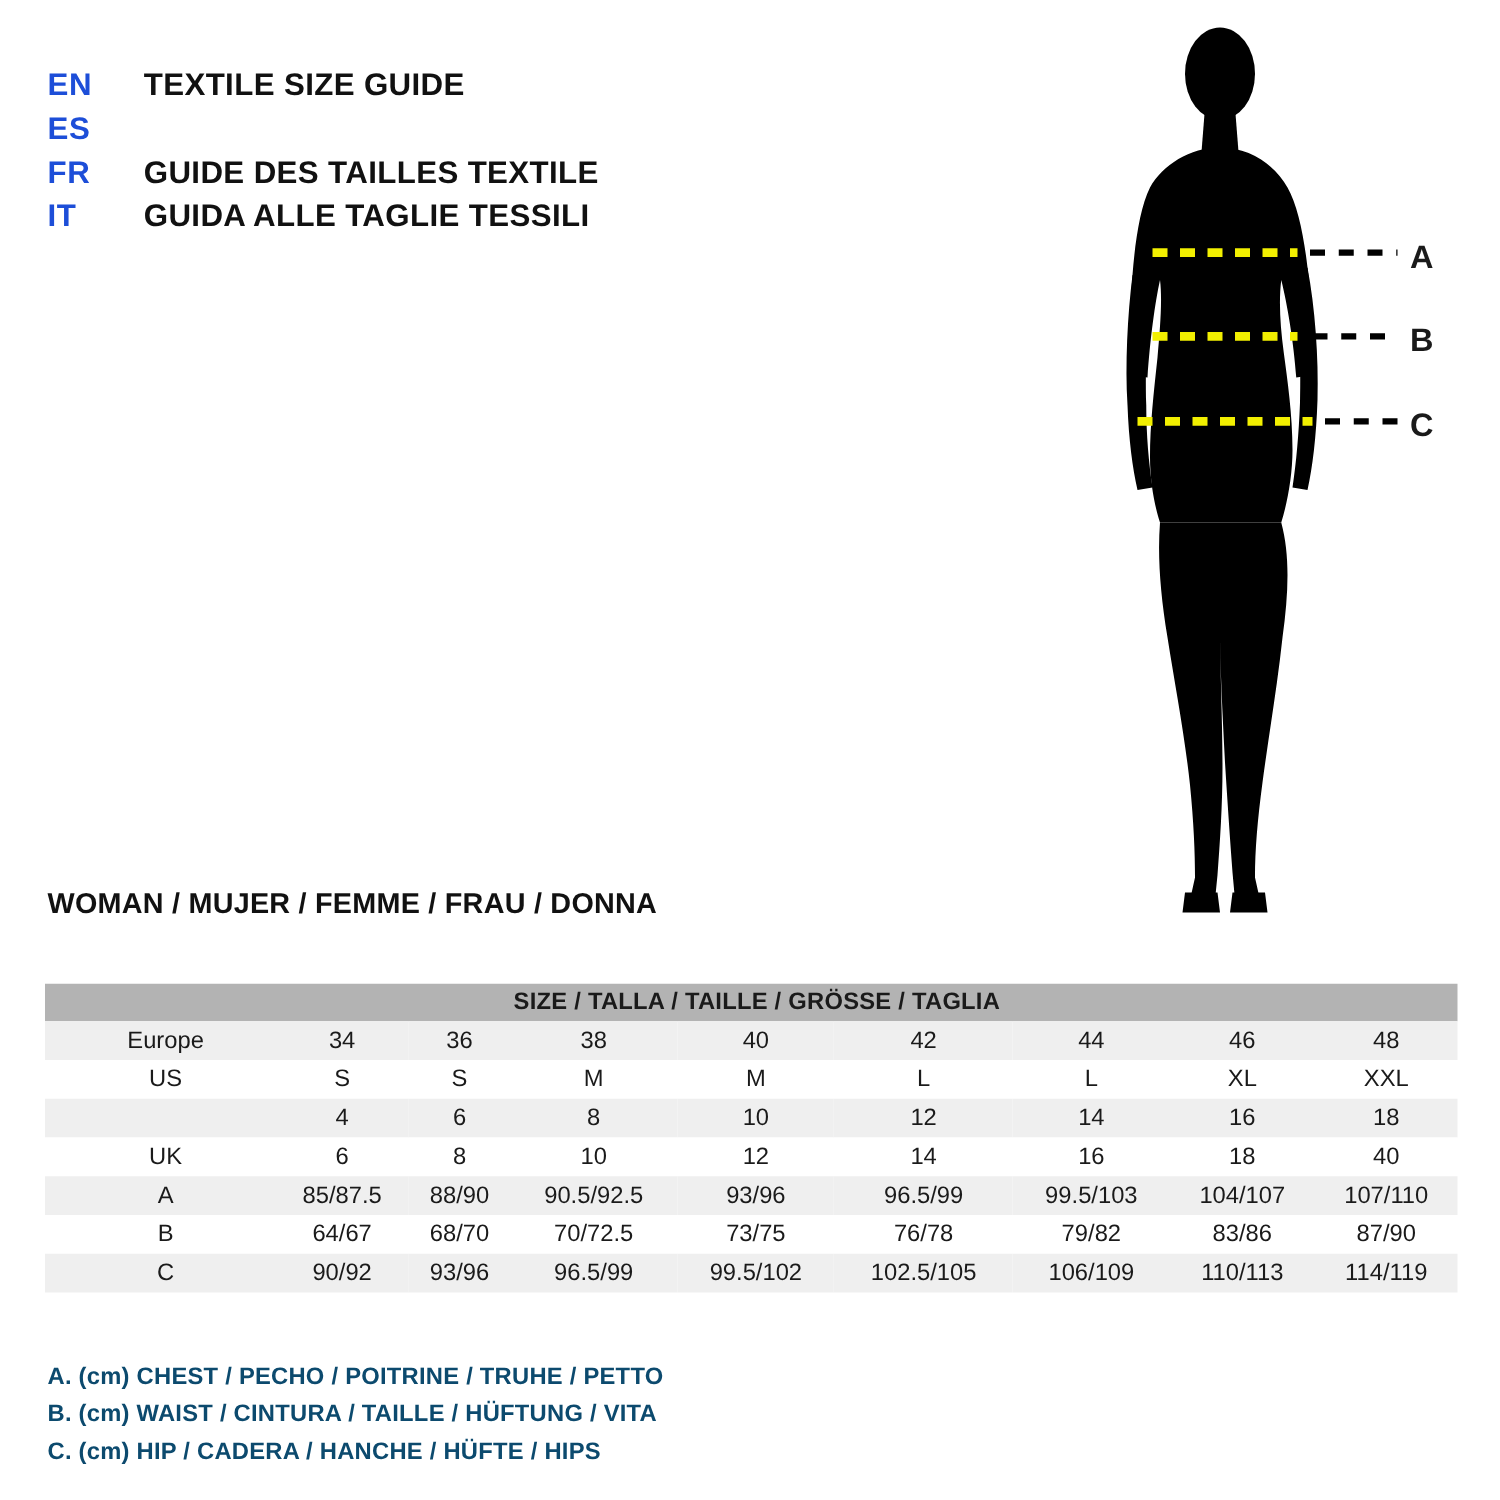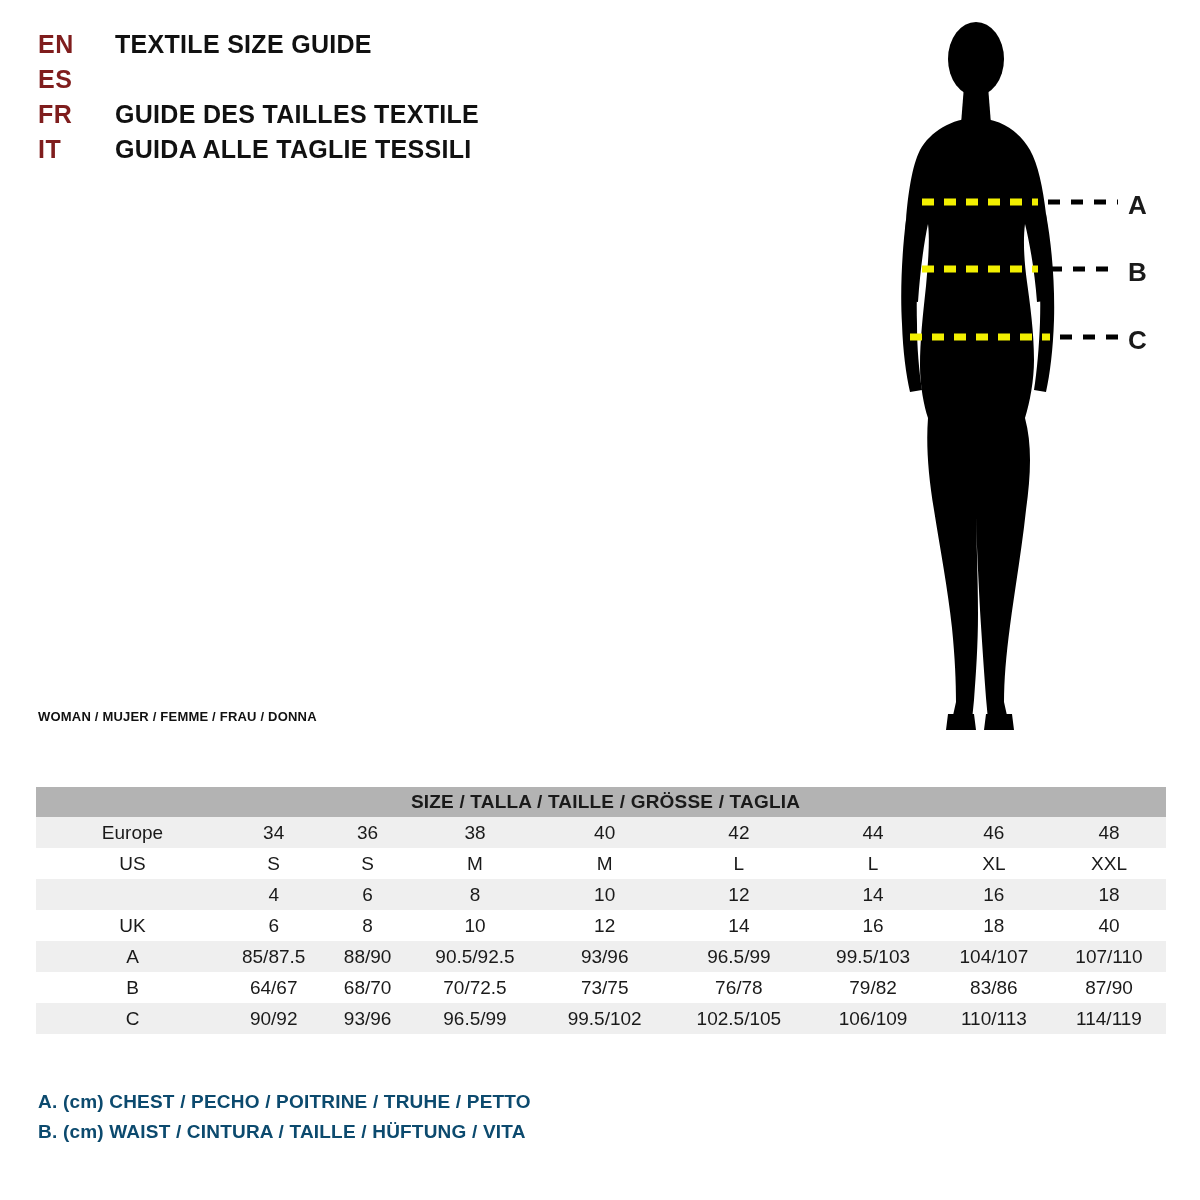--- a/index.html
+++ b/index.html
@@ -26,21 +26,22 @@
   .lang-row {
     display: flex;
     align-items: baseline;
     height: 35px;
   }
   .lang-code {
     width: 77px;
     font-size: 25px;
     font-weight: bold;
     letter-spacing: 0.5px;
-    color: #7f1d1d;
+    color: #1d4ed8;
+    margin-top: 24px;
   }
   .lang-text {
     font-size: 25px;
     font-weight: bold;
     letter-spacing: 0.3px;
     color: #111;
     white-space: nowrap;
   }
 
   
@@ -53,21 +54,21 @@
   }
   .figure-wrap svg {
     display: block;
   }
 
   
   .group-caption {
     position: absolute;
     top: 709px;
     left: 38px;
-    font-size: 13px;
+    font-size: 23px;
     font-weight: bold;
     letter-spacing: 0.2px;
     color: #111;
   }
 
   
   .size-table {
     position: absolute;
     top: 787px;
     left: 36px;
@@ -291,13 +292,14 @@
       <td>106/109</td>
       <td>110/113</td>
       <td>114/119</td>
     </tr>
   </tbody>
 </table>
 
 <div class="footnotes">
   <div class="footnote">A. (cm) CHEST / PECHO / POITRINE / TRUHE / PETTO</div>
   <div class="footnote">B. (cm) WAIST / CINTURA / TAILLE / HÜFTUNG / VITA</div>
+  <div class="footnote">C. (cm) HIP / CADERA / HANCHE / HÜFTE / HIPS</div>
 </div>
 
 </body></html>

